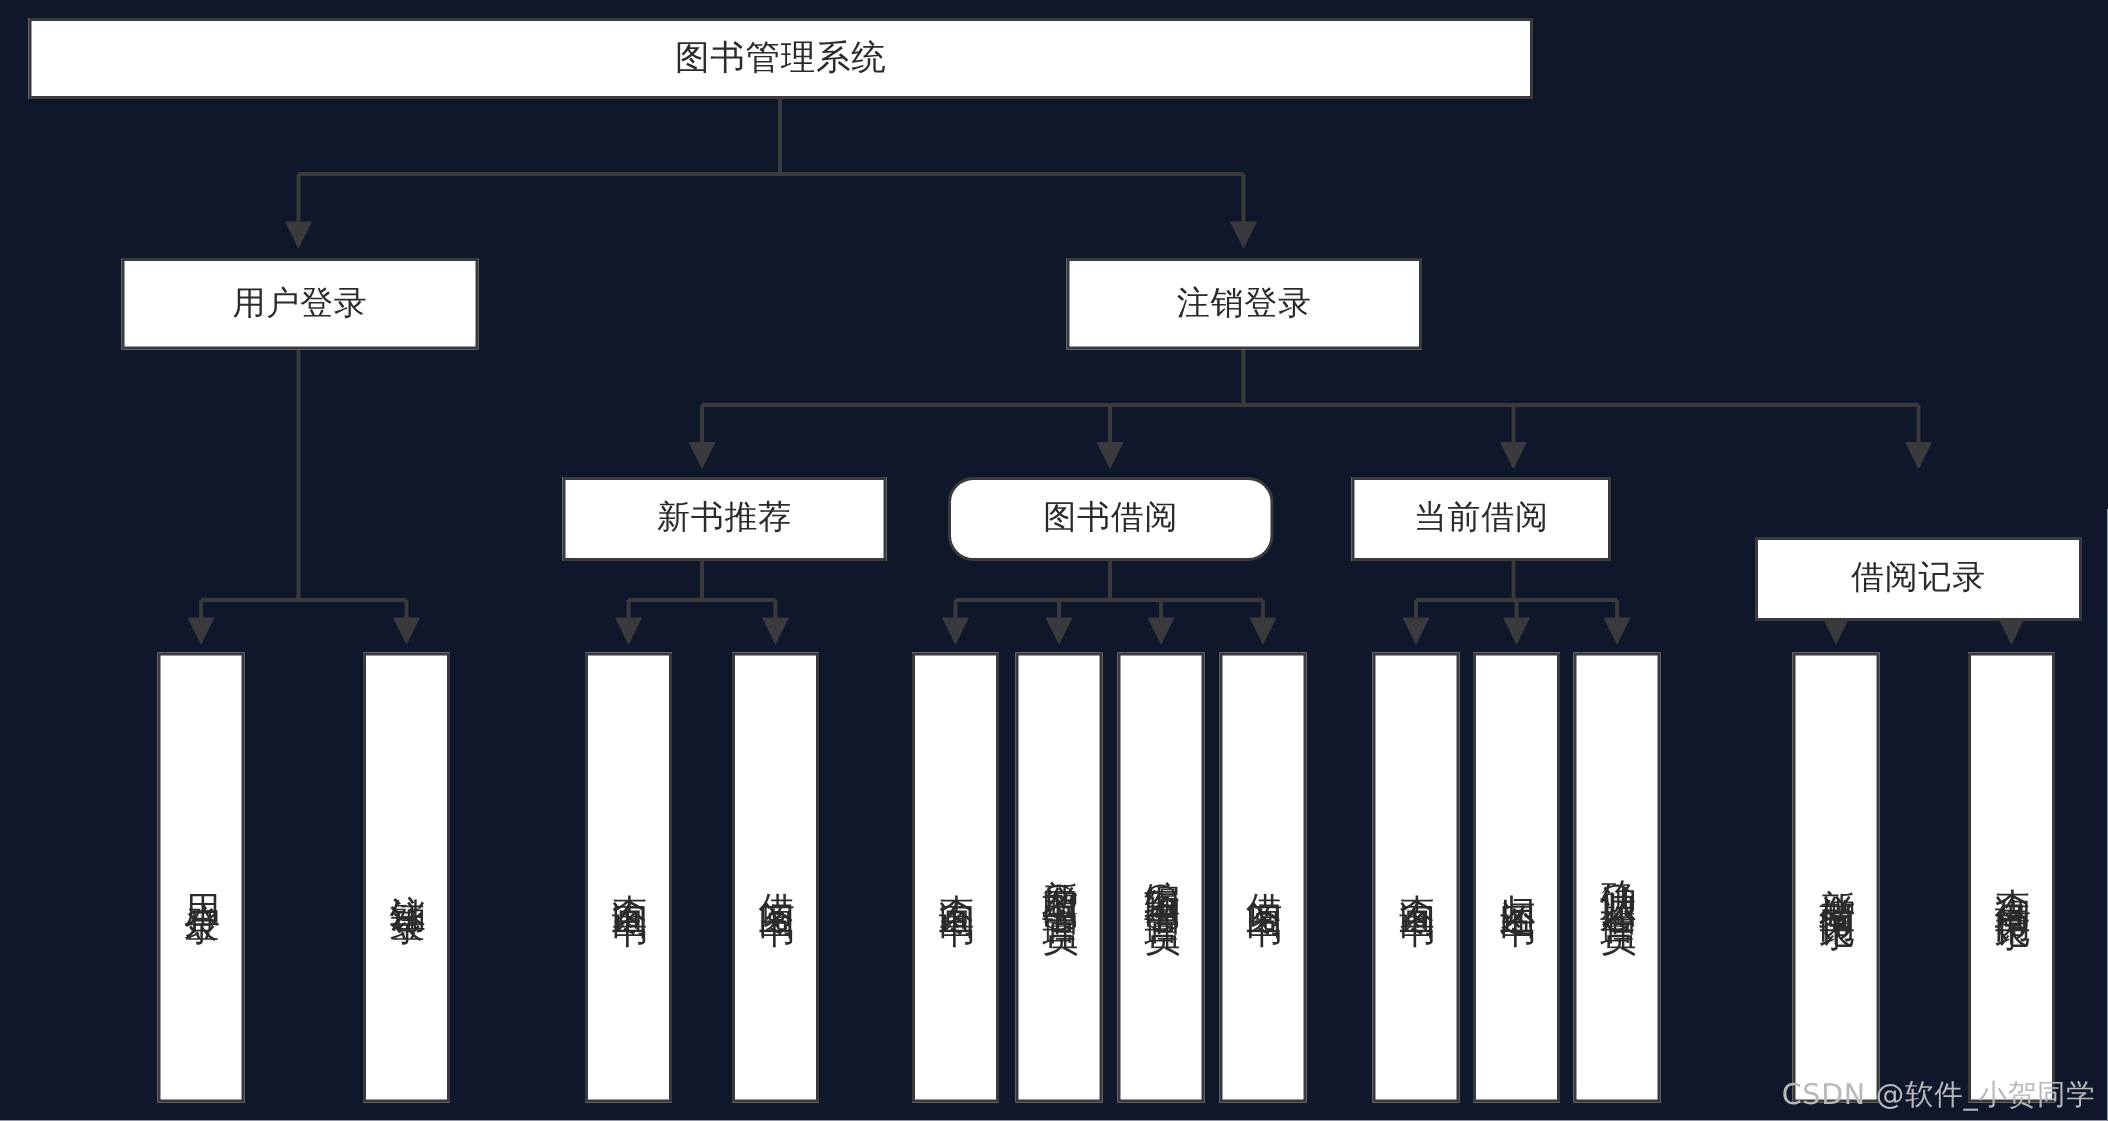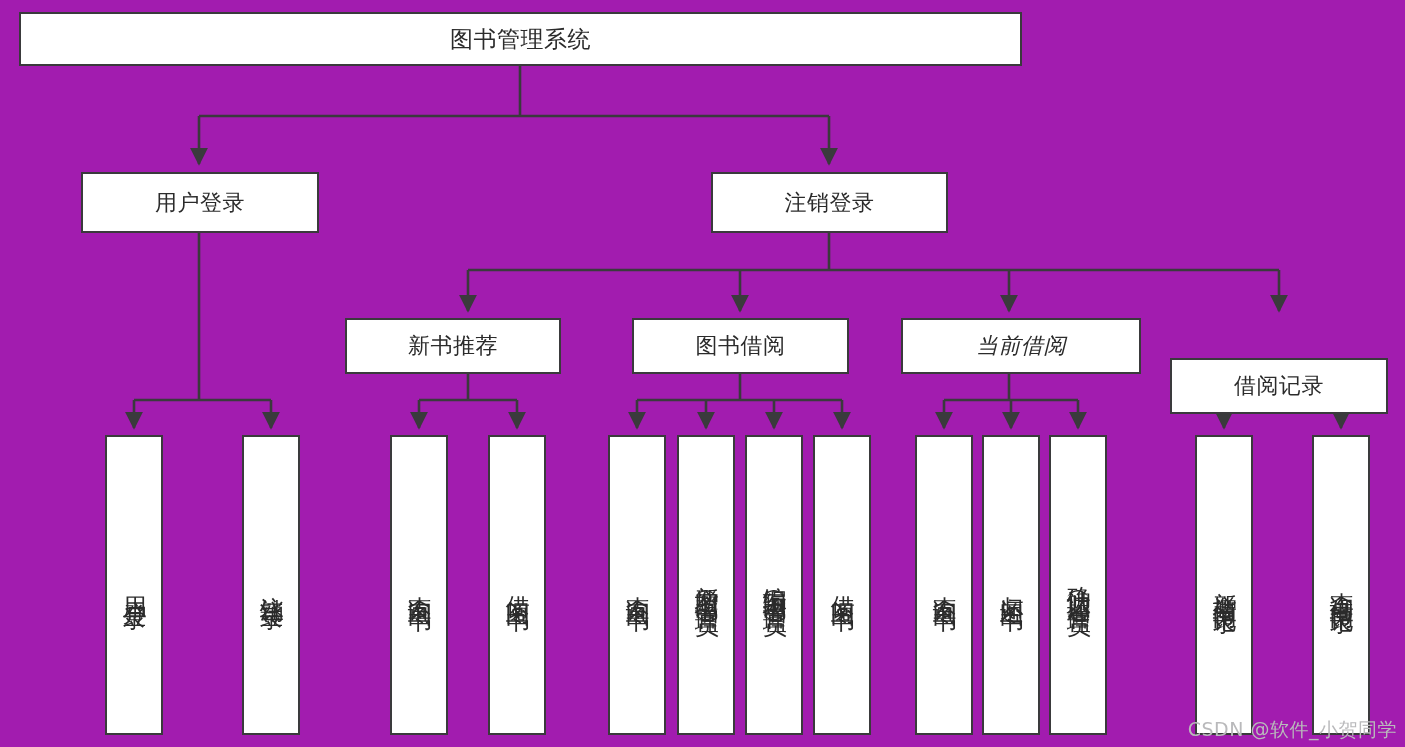--- a/index.html
+++ b/index.html
@@ -7,21 +7,21 @@
     padding: 0;
     background: #ffffff;
   }
   body {
     font-family: "DejaVu Sans", "Liberation Sans", sans-serif;
   }
   #canvas {
     position: relative;
     width: 1405px;
     height: 747px;
-    background: #a21caf;
+    background: #0f172a;
     overflow: hidden;
   }
   #diagram-svg {
     position: absolute;
     left: 0;
     top: 0;
     width: 1405px;
     height: 747px;
   }
   .node-box {
@@ -131,27 +131,27 @@
     <span class="node-label">图书管理系统</span>
   </div>
 
   <div class="node-box h-node" style="left:81px; top:172px; width:238px; height:61px;">
     <span class="node-label">用户登录</span>
   </div>
   <div class="node-box h-node" style="left:711px; top:172px; width:237px; height:61px;">
     <span class="node-label">注销登录</span>
   </div>
 
-  <div class="node-box h-node" style="left:345px; top:318px; width:216px; height:56px;">
+  <div class="node-box h-node" style="left:375px; top:318px; width:216px; height:56px;">
     <span class="node-label">新书推荐</span>
   </div>
-  <div class="node-box h-node" style="left:632px; top:318px; width:217px; height:56px;">
+  <div class="node-box h-node" style="left:632px; top:318px; width:217px; height:56px;border-radius:17px;">
     <span class="node-label">图书借阅</span>
   </div>
-  <div class="node-box h-node" style="left:901px; top:318px; width:240px; height:56px;font-style:italic;">
+  <div class="node-box h-node" style="left:901px; top:318px; width:173px; height:56px;">
     <span class="node-label">当前借阅</span>
   </div>
   <div class="node-box h-node" style="left:1170px; top:318px; width:218px; height:56px;margin-top:40px;">
     <span class="node-label">借阅记录</span>
   </div>
 
   <div class="node-box v-node" style="left:105px; top:435px; width:58px; height:300px;">
     <span class="node-label">用户登录</span>
   </div>
   <div class="node-box v-node" style="left:242px; top:435px; width:58px; height:300px;">

